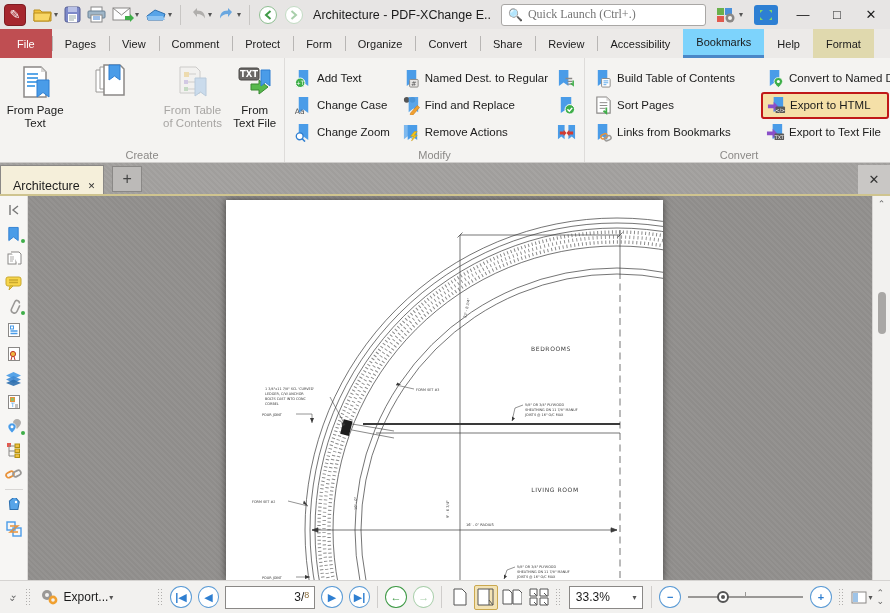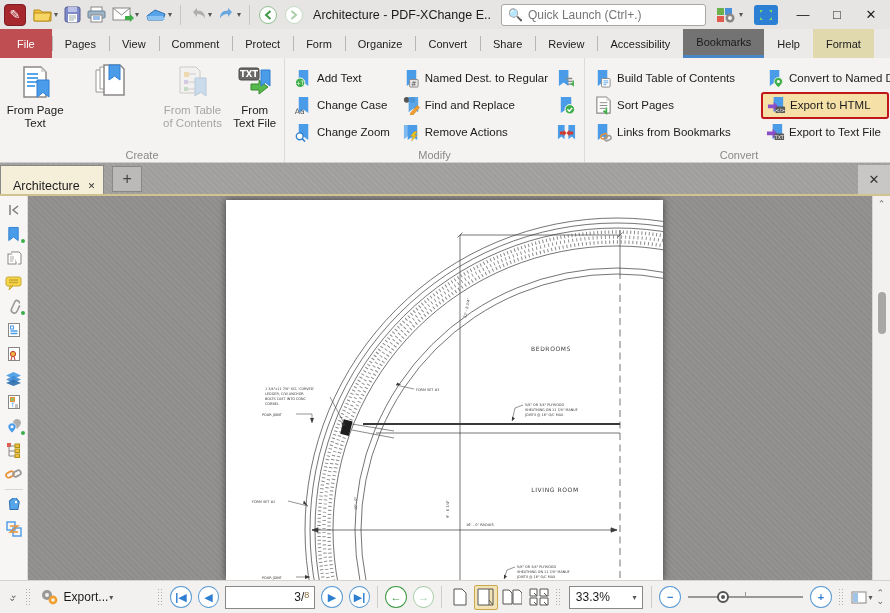--- a/index.html
+++ b/index.html
@@ -8,32 +8,32 @@
 
   
   .titlebar { position:absolute; top:0; left:0; right:0; height:29px; display:flex; align-items:center; background:#e7e5e4; padding:0 2px; }
   .tb-btn { display:flex; align-items:center; justify-content:center; height:26px; padding:0 3px; border-radius:3px; }
   .tb-btn svg { display:block; }
   .chev { font-size:8px; color:#555; margin-left:1px; }
   .tb-sep { width:1px; height:20px; background:#c8c6c4; margin:0 5px; }
   .app-logo { width:22px; height:22px; background:#a6272e; border-radius:4px; display:flex; align-items:center; justify-content:center; color:#fff; font-size:13px; margin:0 4px 0 2px; border:1px solid #7e1d22; }
   .win-title { font-size:12.5px; color:#1b1b1b; margin:0 10px 0 6px; white-space:nowrap; }
   .qlaunch { display:flex; align-items:center; width:205px; height:22px; background:#fff; border:1px solid #a9a7a5; border-radius:3px; padding:0 6px; }
-  .qlaunch input { border:none; outline:none; flex:1; font-size:12px; color:#0f766e; font-family:Liberation Sans, sans-serif; background:transparent; }
+  .qlaunch input { border:none; outline:none; flex:1; font-size:12px; color:#0f766e; font-family:Liberation Serif, serif; background:transparent; }
   .mag { color:#8a8886; font-size:12px; margin-right:5px; }
   .winctl { display:flex; align-items:center; margin-left:auto; }
   .winctl .wc { width:34px; height:26px; display:flex; align-items:center; justify-content:center; font-size:13px; color:#1b1b1b; }
   .fullscr { width:24px; height:20px; background:#2d7fd3; border-radius:3px; margin:0 8px; display:flex; align-items:center; justify-content:center; }
 
   
   .tabrow { position:absolute; top:29px; left:0; right:0; height:29px; display:flex; align-items:stretch; background:#eceae8; }
   .rtab { display:flex; align-items:center; padding:0 13px; font-size:11px; color:#1b1b1b; position:relative; }
   .rtab + .rtab::before { content:""; position:absolute; left:0; top:7px; bottom:7px; width:1px; background:#b8b6b4; }
   .rtab.file { background:#bf4e52; color:#fff; padding:0 17px; }
-  .rtab.active { background:#737373; border-bottom:3px solid #4a87c7; }
+  .rtab.active { background:#7dd3fc; border-bottom:3px solid #4a87c7; }
   .rtab.active::before, .rtab.active + .rtab::before { display:none; }
   .fmt-zone { background:#e0d9ae; display:flex; align-items:stretch; }
   .fmt-zone .rtab::before { display:none; }
 
   
   .ribbon { position:absolute; top:58px; left:0; right:0; height:105px; background:#f4f3f1; border-bottom:1px solid #cfcdcb; display:flex; }
   .rgroup { position:relative; display:flex; flex-direction:column; padding:2px 4px 0 4px; }
   .rgroup + .rgroup { border-left:1px solid #dedcda; }
   .glabel { position:absolute; bottom:1px; left:0; right:0; text-align:center; font-size:11px; color:#8b8987; }
   .gbody { display:flex; flex:1; padding-bottom:14px; }

